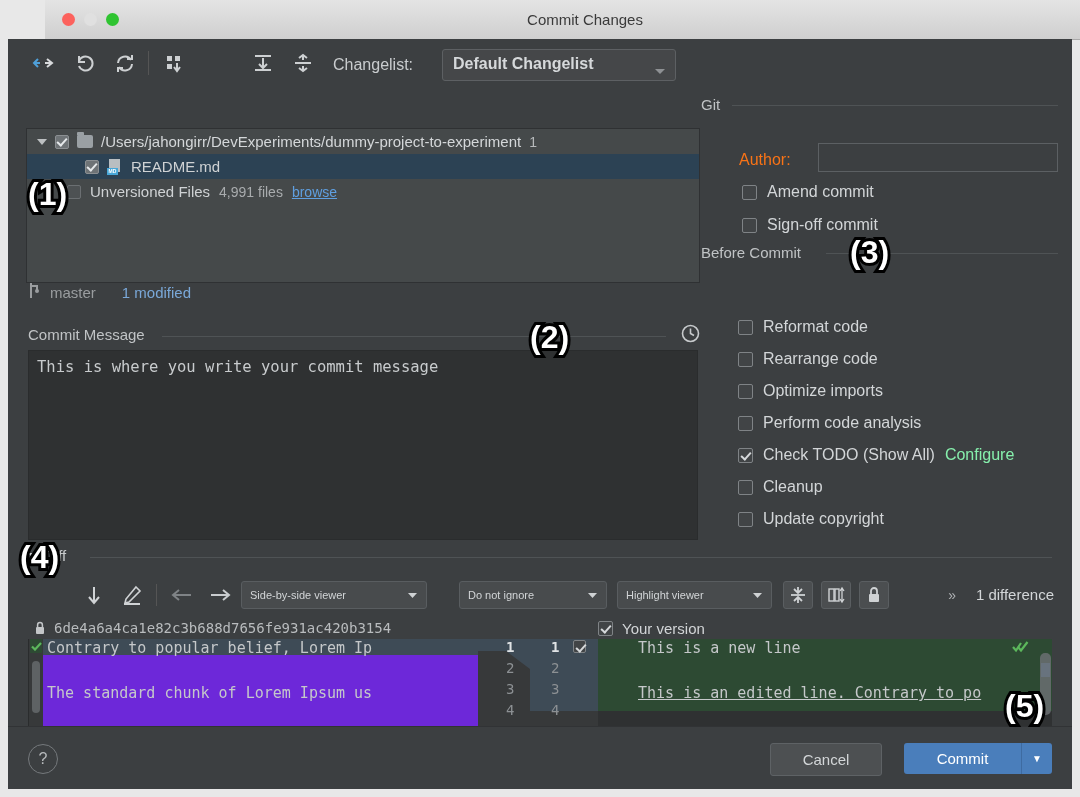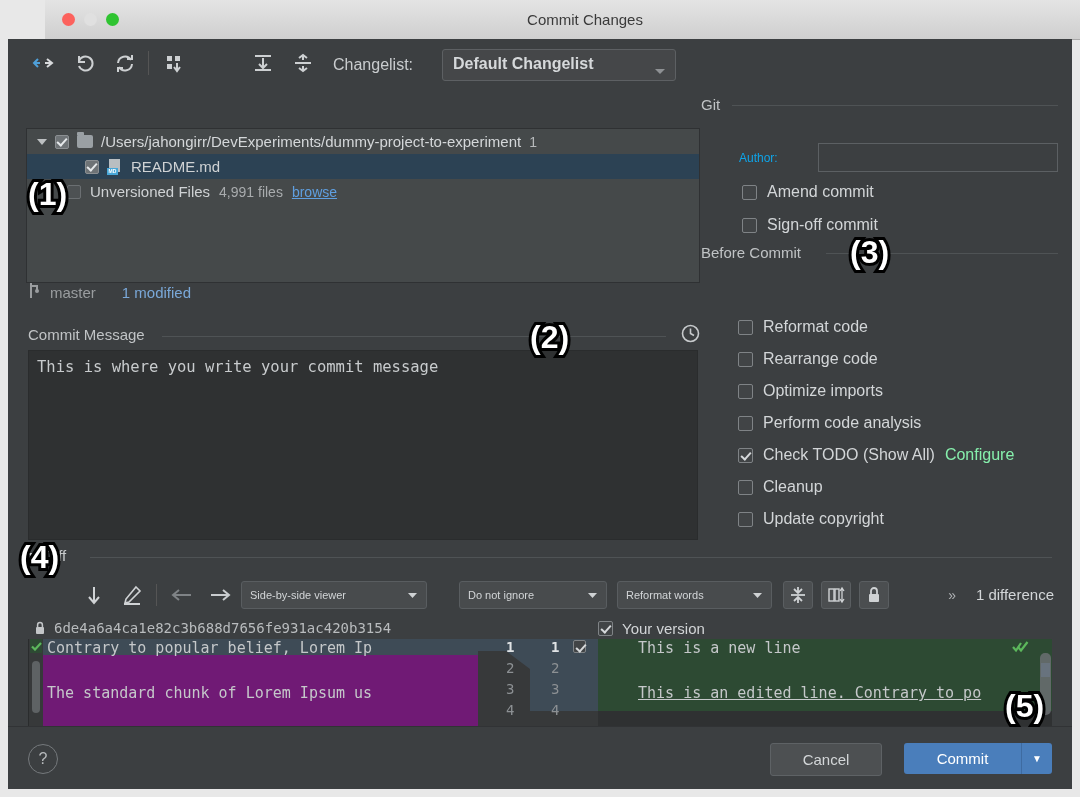--- a/index.html
+++ b/index.html
@@ -70,21 +70,21 @@
   .cm-line{position:absolute;left:134px;top:10px;right:34px;height:1px;background:#4f5355;}
   .cm-clock{position:absolute;right:0px;top:-2px;}
   .cm-area{position:absolute;left:20px;top:311px;width:670px;height:190px;
     background:#2f3132;border:1px solid #2a2c2d;box-sizing:border-box;}
   .cm-text{position:absolute;left:8px;top:7px;font-family:"DejaVu Sans Mono",monospace;
     font-size:15.5px;color:#c8cbcd;white-space:pre;}
 
   
   .sec-title{position:absolute;font-size:15px;color:#c0c3c5;}
   .sec-line{position:absolute;height:1px;background:#4f5355;}
-  .author-lbl{position:absolute;left:731px;top:112px;font-size:12px;color:#0ea5e9;}
+  .author-lbl{position:absolute;left:731px;top:112px;font-size:16px;color:#f97316;}
   .author-in{position:absolute;left:810px;top:104px;width:240px;height:29px;
     border:1px solid #5c6063;background:#3c3f41;box-sizing:border-box;}
   .ckrow{position:absolute;display:flex;align-items:center;gap:10px;}
   .ckbox{width:15px;height:15px;border:1px solid #7f8386;border-radius:2px;background:#414446;
     position:relative;box-sizing:border-box;flex:none;}
   .ckbox.on:after{content:"";position:absolute;left:4px;top:1px;width:4px;height:8px;
     border:solid #d6d9db;border-width:0 2px 2px 0;transform:rotate(42deg);}
   .cklbl{font-size:16px;color:#d3d6d8;white-space:nowrap;}
   .cfg{font-size:16px;color:#86efac;cursor:pointer;}
 
@@ -333,21 +333,21 @@
     </div>
     <div class="dcombo" style="left:451px;width:148px;">
       <span>Do not ignore</span>
       <span>
         <svg width="11" height="7" viewBox="0 0 11 7">
             <path d="M1 1 L5.5 6 L10 1" fill="#cfd2d4"></path>
           </svg>
       </span>
     </div>
     <div class="dcombo" style="left:609px;width:155px;">
-      <span>Reformat words</span>
+      <span>Highlight viewer</span>
       <span>
         <svg width="11" height="7" viewBox="0 0 11 7">
             <path d="M1 1 L5.5 6 L10 1" fill="#cfd2d4"></path>
           </svg>
       </span>
     </div>
     <div class="dtg" style="left:775px;">
       <svg width="18" height="18" viewBox="0 0 18 18">
         <path d="M2 9 L16 9" stroke="#cfd2d4" stroke-width="1.8"></path>
         <path d="M9 1 L9 6 M5 3 L9 7 L13 3" stroke="#cfd2d4" stroke-width="1.8" fill="none"></path>
@@ -378,21 +378,21 @@
         </svg>
       </span>
       <span class="hash">6de4a6a4ca1e82c3b688d7656fe931ac420b3154</span>
     </div>
 
     <div style="position:absolute;left:590px;top:578px;width:300px;height:22px;display:flex;align-items:center;gap:9px;">
       <span class="ckbox on"></span>
       <span class="yourver">Your version</span>
     </div>
 
-    <div class="dpane" style="left:20px;width:450px;top:600px;height:126px;background:#701a75;border-left:1px solid #2a2c2d;">
+    <div class="dpane" style="left:20px;width:450px;top:600px;height:126px;background:#6d28d9;border-left:1px solid #2a2c2d;">
       <div style="position:absolute;left:0;top:0;width:14px;height:126px;background:#37393a;">
         <div style="position:absolute;left:1px;top:0;width:12px;height:14px;background:#2d4a33;display:flex;align-items:center;justify-content:center;">
           <svg width="11" height="9" viewBox="0 0 11 9">
               <path d="M1 4.5 L4 7.5 L10 1" stroke="#5cb85c" stroke-width="2.2" fill="none"></path>
             </svg>
         </div>
         <div style="position:absolute;left:3px;top:22px;width:8px;height:52px;background:#5e6264;border-radius:4px;"></div>
       </div>
       <div style="position:absolute;left:14px;top:0;width:436px;background:#3e4b56;height:16px;"></div>
       <div class="code" style="position:absolute;left:18px;top:0px;">Contrary to popular belief, Lorem Ip</div>

